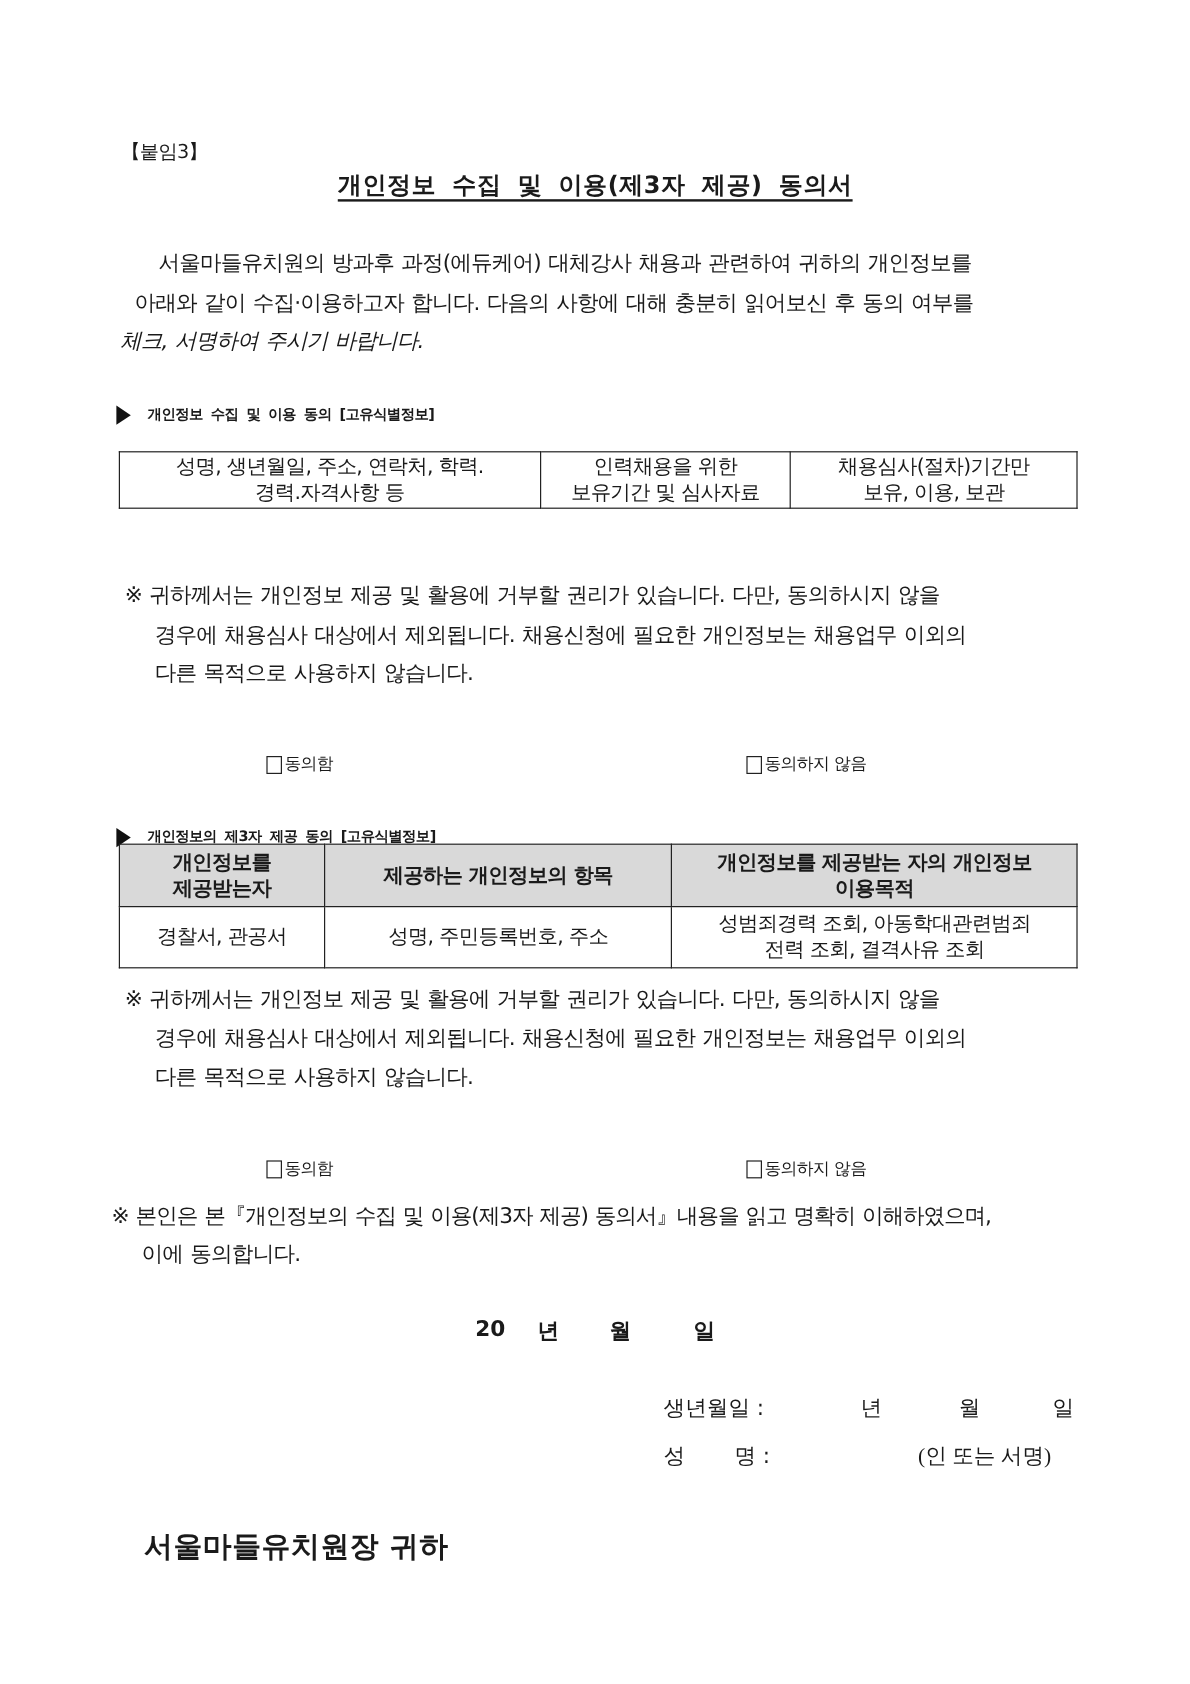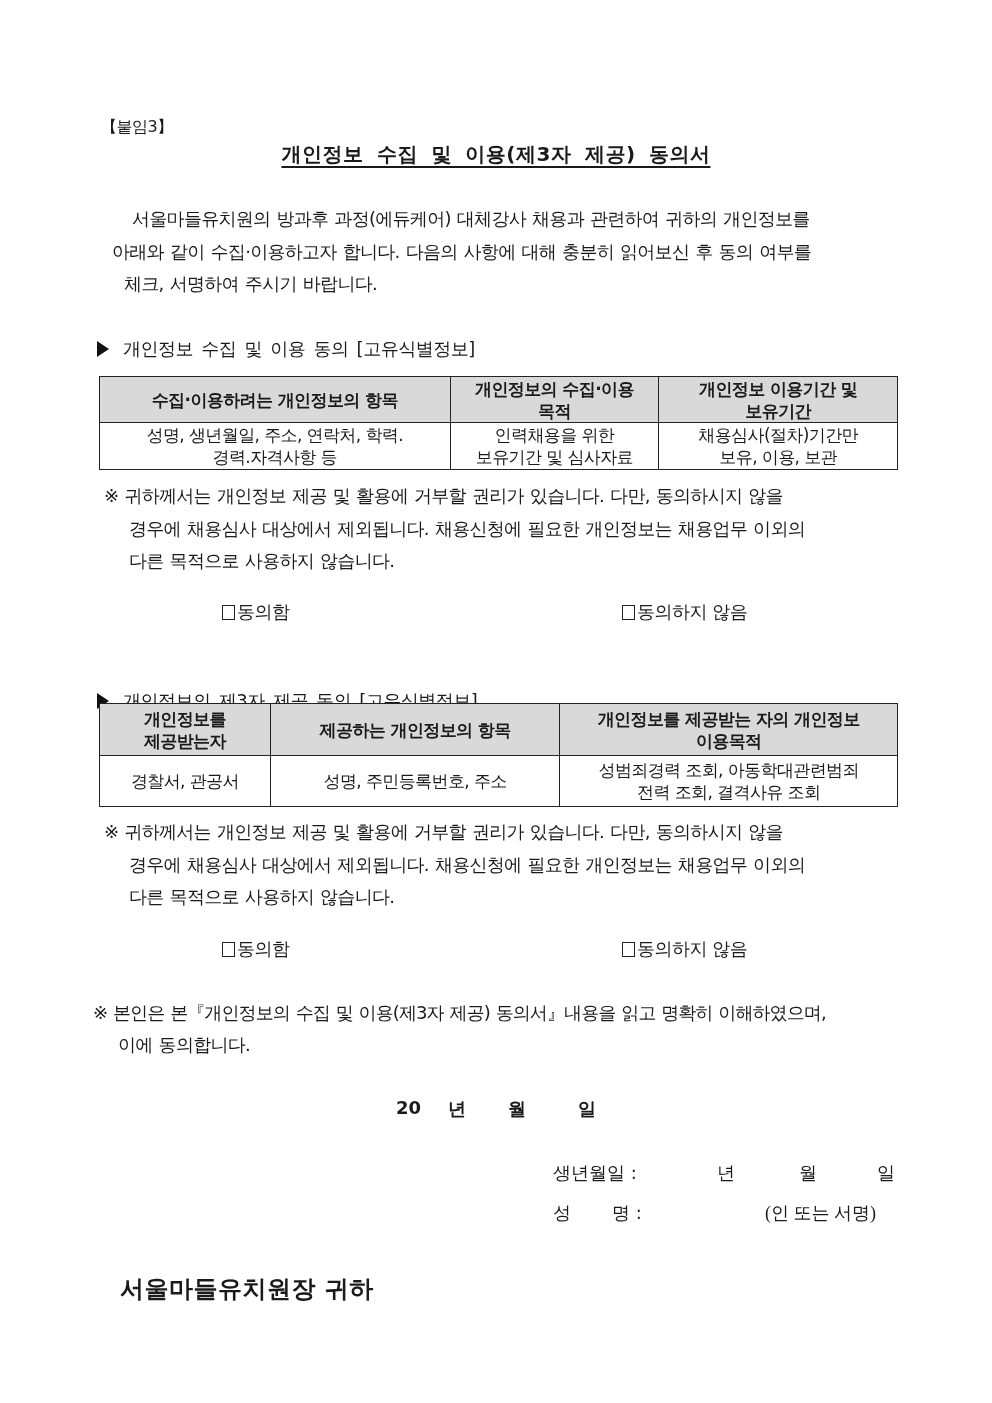--- a/index.html
+++ b/index.html
@@ -34,22 +34,22 @@
       text-decoration-thickness: 2px;
       text-underline-offset: 5px;
       word-spacing: 6px;
     }
     .para {
       font-size: 18px;
       letter-spacing: -0.7px;
       word-spacing: 1px;
     }
     .section-heading {
-      font-size: 18px;
-      font-weight: normal;
+      font-size: 12px;
+      font-weight: bold;
       letter-spacing: -0.5px;
       display: flex;
       align-items: center;
       word-spacing: 3px;
     }
     .tri-icon {
       display: inline-block;
       width: 0; height: 0;
       border-top: 8px solid transparent;
       border-bottom: 8px solid transparent;
@@ -67,25 +67,26 @@
       text-align: center;
       vertical-align: middle;
       padding: 0 4px;
       line-height: 22px;
     }
     table.info th {
       background: #d9d9d9;
       font-weight: bold;
     }
     .checkbox-option {
-      font-size: 18px;
+      font-size: 14px;
       letter-spacing: -0.5px;
       display: flex;
       align-items: center;
       cursor: pointer;
+      margin-top: 28px;
     }
     .box-icon {
       display: inline-block;
       width: 13px; height: 15px;
       border: 1px solid #222;
       margin-right: 2px;
       box-sizing: border-box;
     }
     .date-part { font-size: 18px; font-weight: bold; }
     .sig-row { font-size: 18px; }
@@ -102,39 +103,34 @@
 <div>
 
   <div class="abs attachment-label">【붙임3】</div>
 
   <div class="abs doc-title">
     <span>개인정보 수집 및 이용(제3자 제공) 동의서</span>
   </div>
 
   <div class="abs para" style="left:132px; top:207px;">서울마들유치원의 방과후 과정(에듀케어) 대체강사 채용과 관련하여 귀하의 개인정보를</div>
   <div class="abs para" style="left:112px; top:240px;">아래와 같이 수집·이용하고자 합니다. 다음의 사항에 대해 충분히 읽어보신 후 동의 여부를</div>
-  <div class="abs para" style="left:124px; top:272px;">체크, 서명하여 주시기 바랍니다.</div>
+  <div class="abs para" style="left:100px; top:272px;font-style:italic;">체크, 서명하여 주시기 바랍니다.</div>
 
   <div class="abs section-heading" style="left:97px; top:337px;">
     <span class="tri-icon"></span>
     <span>개인정보 수집 및 이용 동의 [고유식별정보]</span>
   </div>
 
   <table class="info" style="left:99px; top:376px; width:799px;">
     <colgroup>
       <col style="width:351px">
         <col style="width:209px">
         <col style="width:239px">
     </colgroup>
     <tbody>
-        <tr style="height:46px;">
-      <th><span>수집·이용하려는 개인정보의 항목</span></th>
-      <th><span>개인정보의 수집·이용</span><br><span>목적</span></th>
-      <th><span>개인정보 이용기간 및</span><br><span>보유기간</span></th>
-    </tr>
     <tr style="height:47px;">
       <td><span>성명, 생년월일, 주소, 연락처, 학력.</span><br><span>경력.자격사항 등</span></td>
       <td><span>인력채용을 위한</span><br><span>보유기간 및 심사자료</span></td>
       <td><span>채용심사(절차)기간만</span><br><span>보유, 이용, 보관</span></td>
     </tr>
   </tbody>
     </table>
 
   <div class="abs para" style="left:104px; top:484px;">※ 귀하께서는 개인정보 제공 및 활용에 거부할 권리가 있습니다. 다만, 동의하시지 않을</div>
   <div class="abs para" style="left:129px; top:517px;">경우에 채용심사 대상에서 제외됩니다. 채용신청에 필요한 개인정보는 채용업무 이외의</div>

